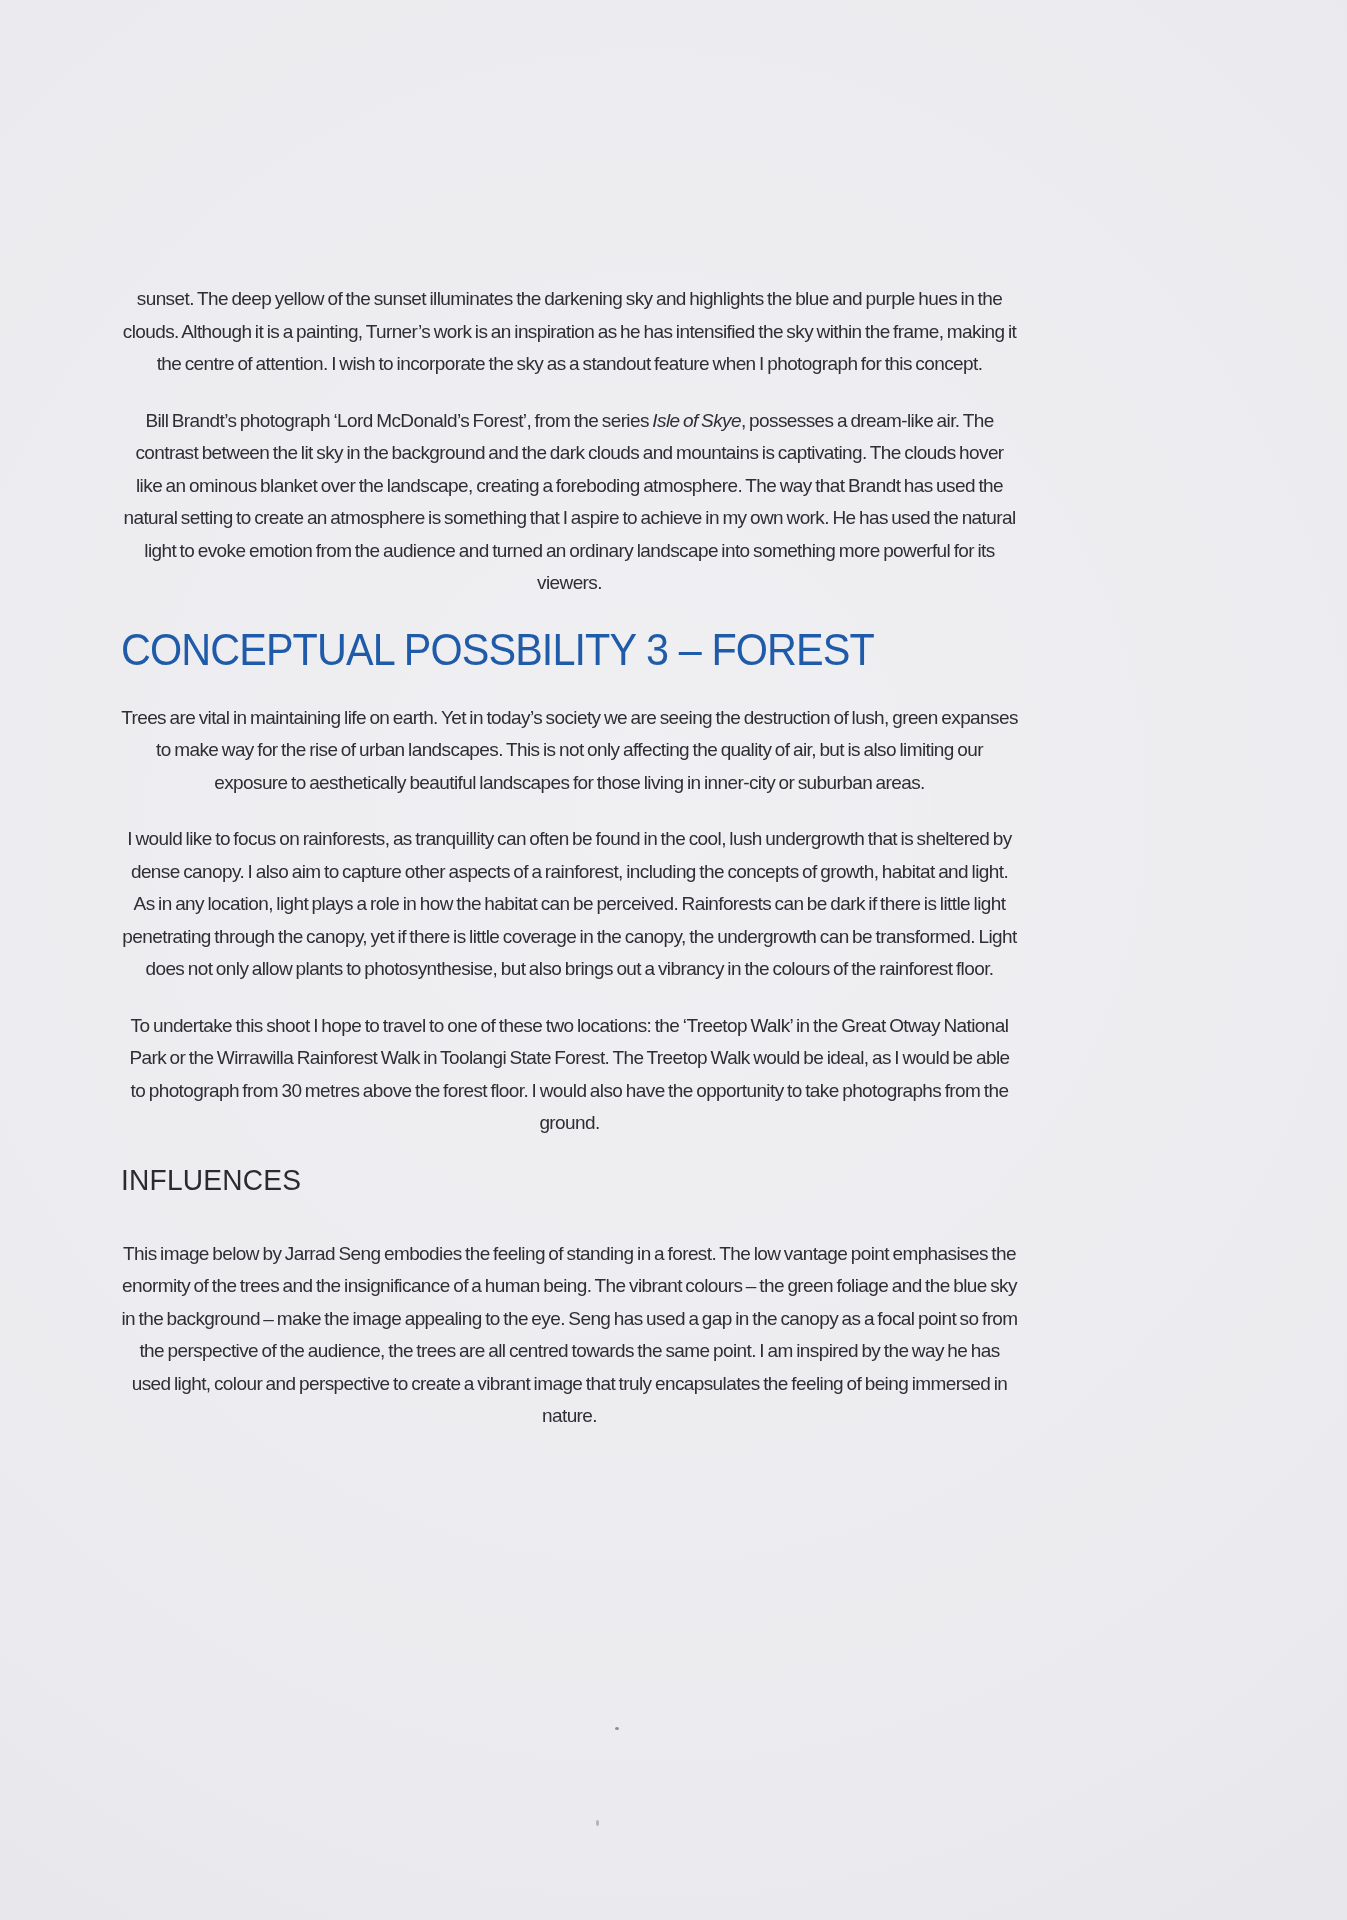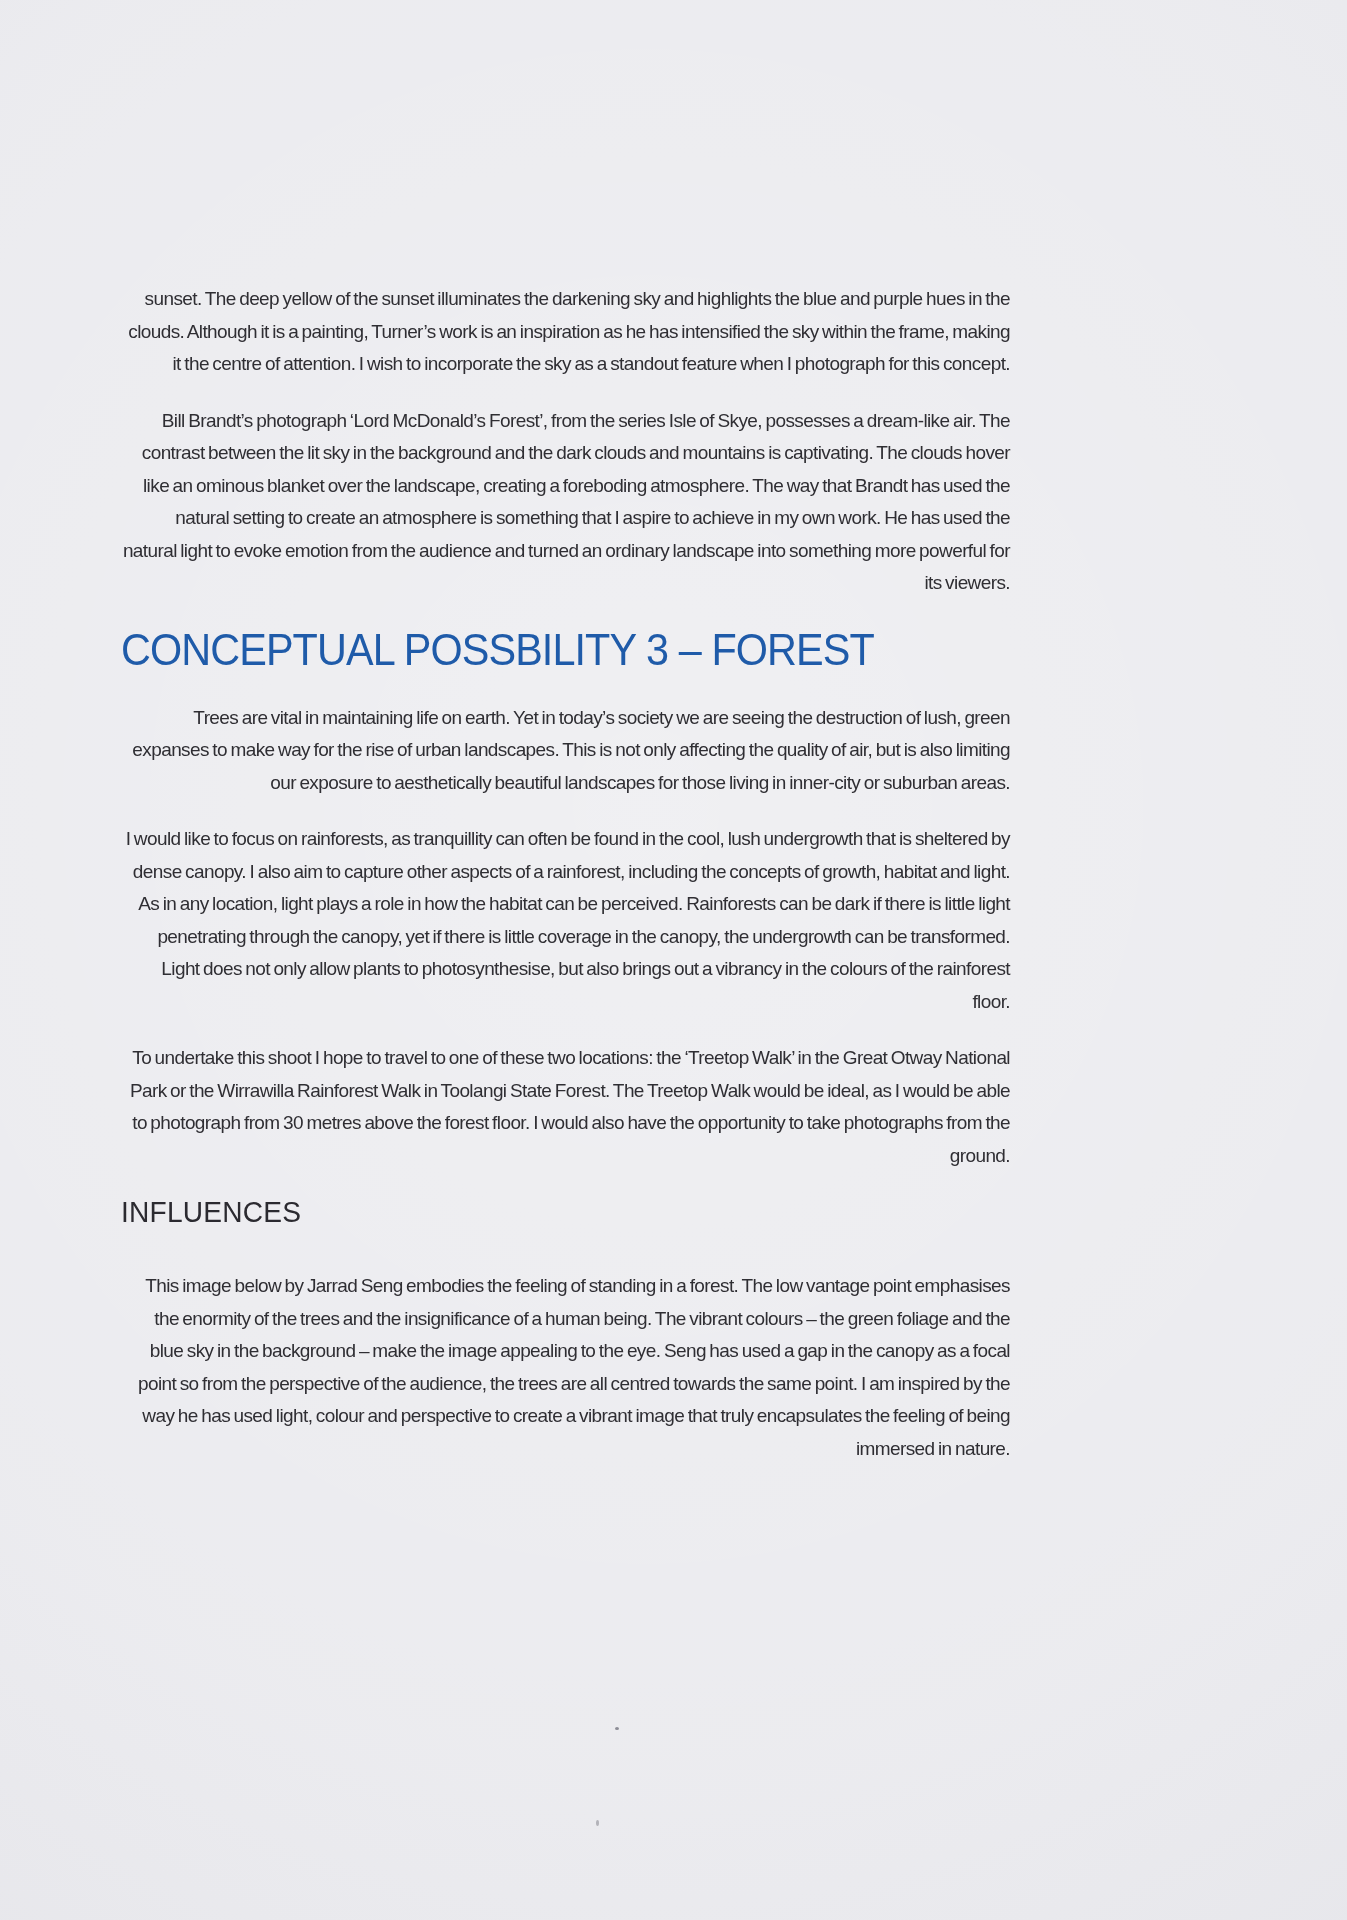--- a/index.html
+++ b/index.html
@@ -31,25 +31,25 @@
     position: relative;
     padding: 283px 321px 0 121px; 
     color: var(--ink, #2f2e33);
   }
 
   p.body-text {
     font-size: 19px;
     line-height: 32.5px;
     letter-spacing: -0.6px;
     word-spacing: -1.2px;
-    margin: 0 16px 24px 0;
-    text-align: right;
+    margin: 0 8px 24px 0;
+    text-align: center;
   }
 
-  p.body-text .ital { }
+  p.body-text .ital { font-style: italic; }
 
   h1.doc-title {
     color: var(--heading-blue, #1f5ba9);
     font-size: 45px;
     line-height: 50px;
     font-weight: 300;
     letter-spacing: -1px;
     transform: scaleX(0.92);
     transform-origin: left center;
     white-space: nowrap;

